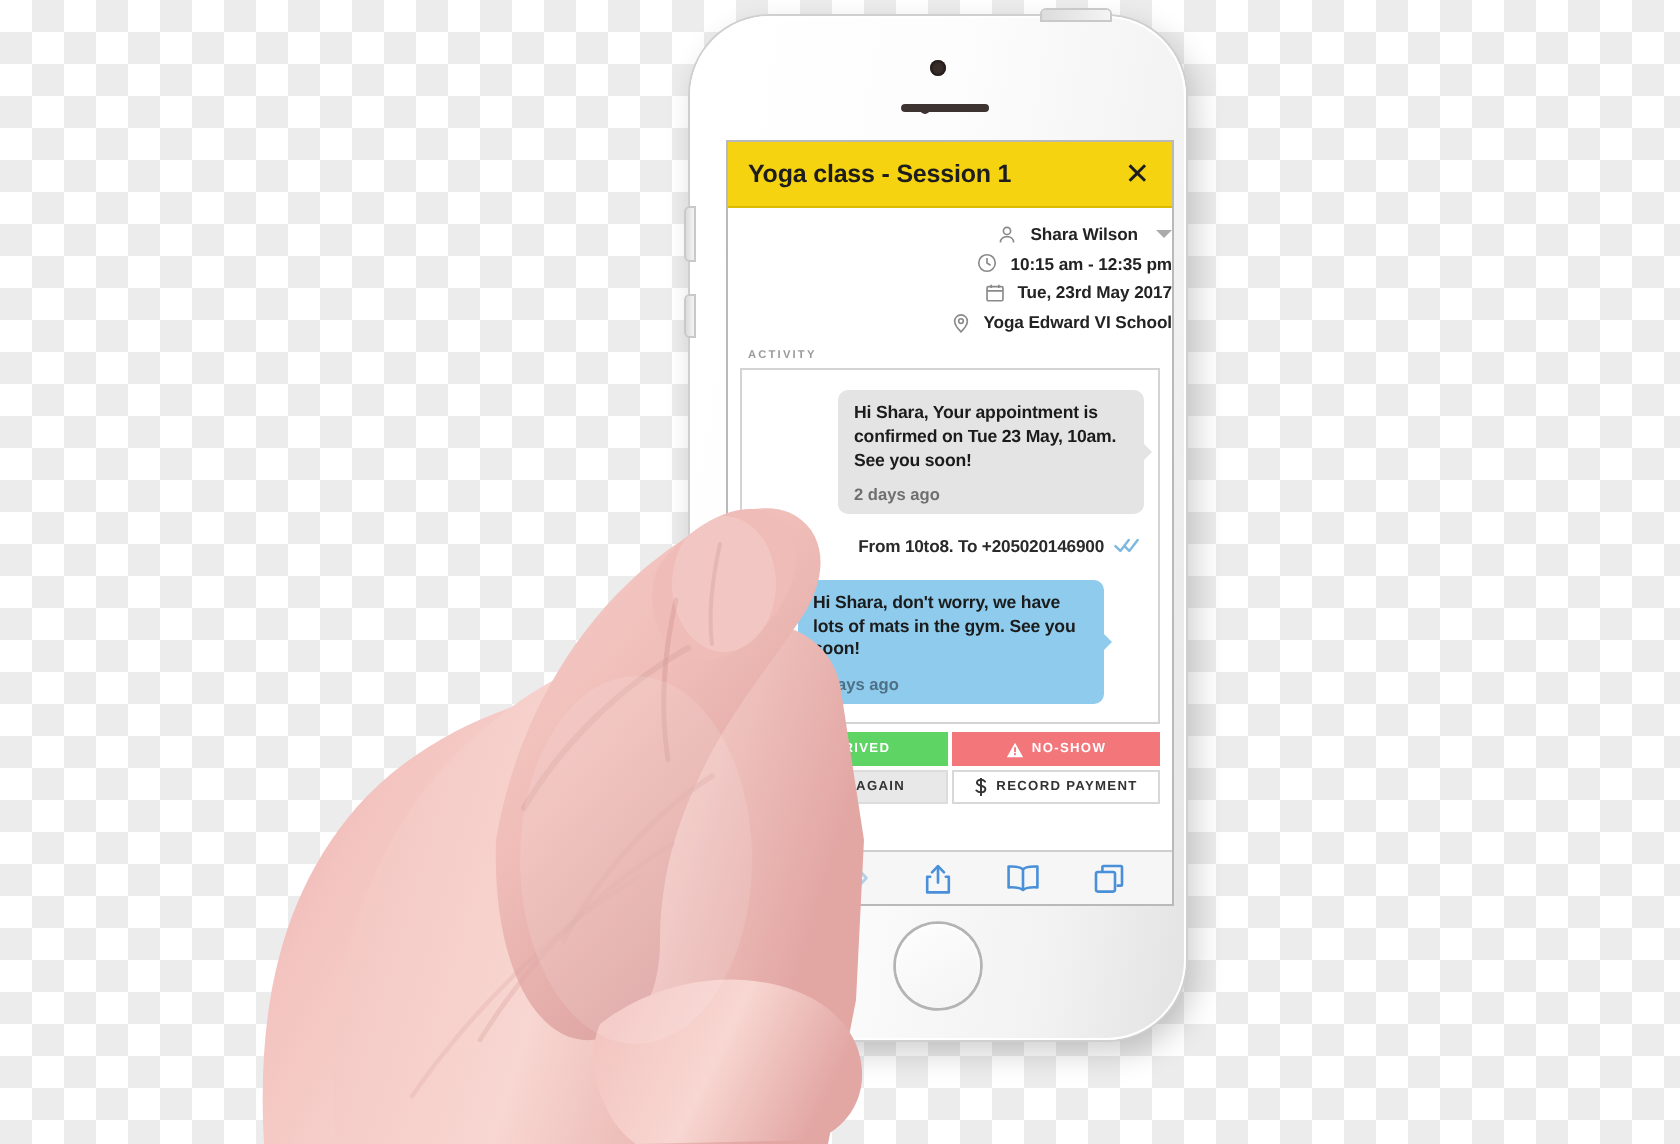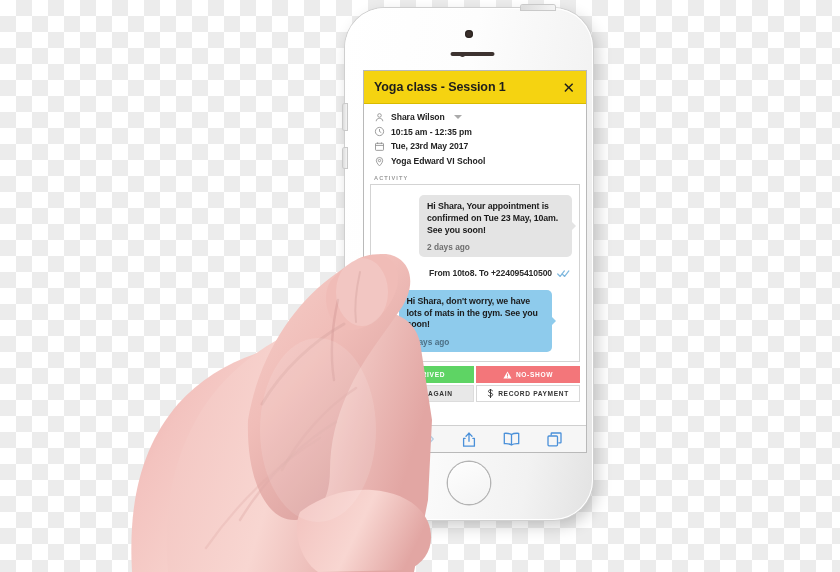--- a/index.html
+++ b/index.html
@@ -125,20 +125,21 @@
   
   #booking-details {
     padding: 6px 0 4px 10px;
     background: #fff;
   }
   .detail-row {
     display: flex;
     align-items: center;
     gap: 6px;
     height: 14.6px;
+    justify-content: flex-end;
   }
   .detail-icon {
     width: 11px; height: 11px;
     flex: 0 0 11px;
     display: flex; align-items: center; justify-content: center;
     color: #8a8a8a;
   }
   .detail-icon svg { display: block; }
   .detail-text {
     font-size: 8.6px;
@@ -345,21 +346,21 @@
 
     <div id="activity-panel">
 
       <div class="bubble-wrap">
         <div class="bubble incoming">
           <div class="bubble-text">Hi Shara, Your appointment is confirmed on Tue 23 May, 10am. See you soon!</div>
           <div class="bubble-time">2 days ago</div>
         </div>
       </div>
       <div class="meta-row">
-        <span class="meta-text">From 10to8. To  +224095410500</span>
+        <span class="meta-text">From 10to8. To  +205020146900</span>
         <span class="ticks">
           <svg width="13" height="9" viewBox="0 0 18 11" fill="none" stroke="#7fb8de" stroke-width="1.7" stroke-linecap="round" stroke-linejoin="round">
             <path d="M1 6.2 4.4 9.6 10.2 2"></path>
               <path d="M7.2 6.2 10.6 9.6 16.4 2"></path>
           </svg>
         </span>
       </div>
 
       <div class="bubble-wrap" style="margin-top:8px;justify-content:center;">
         <div class="bubble outgoing">

